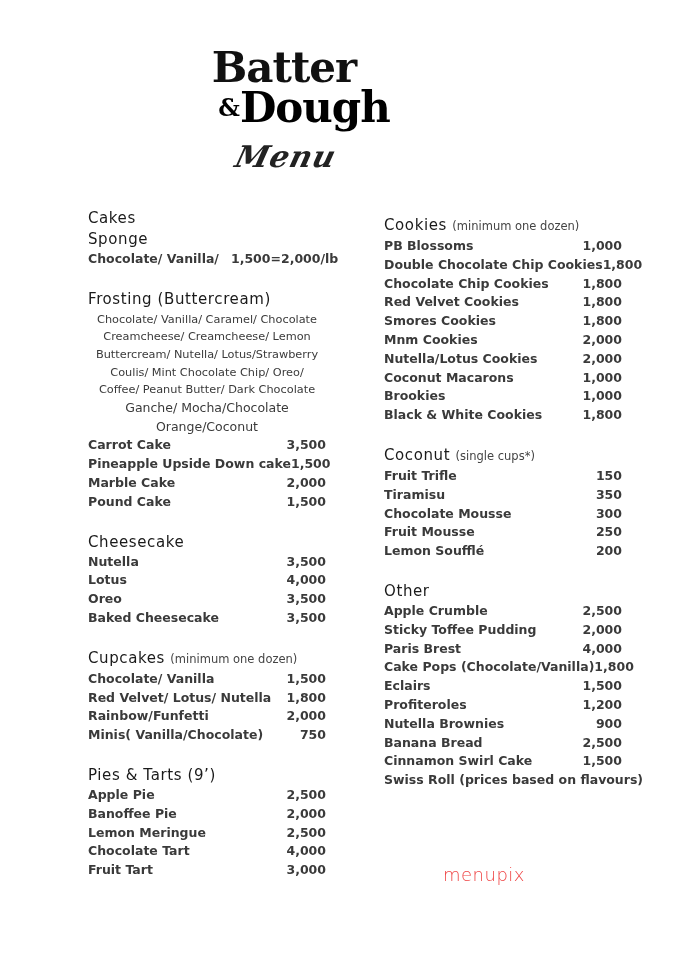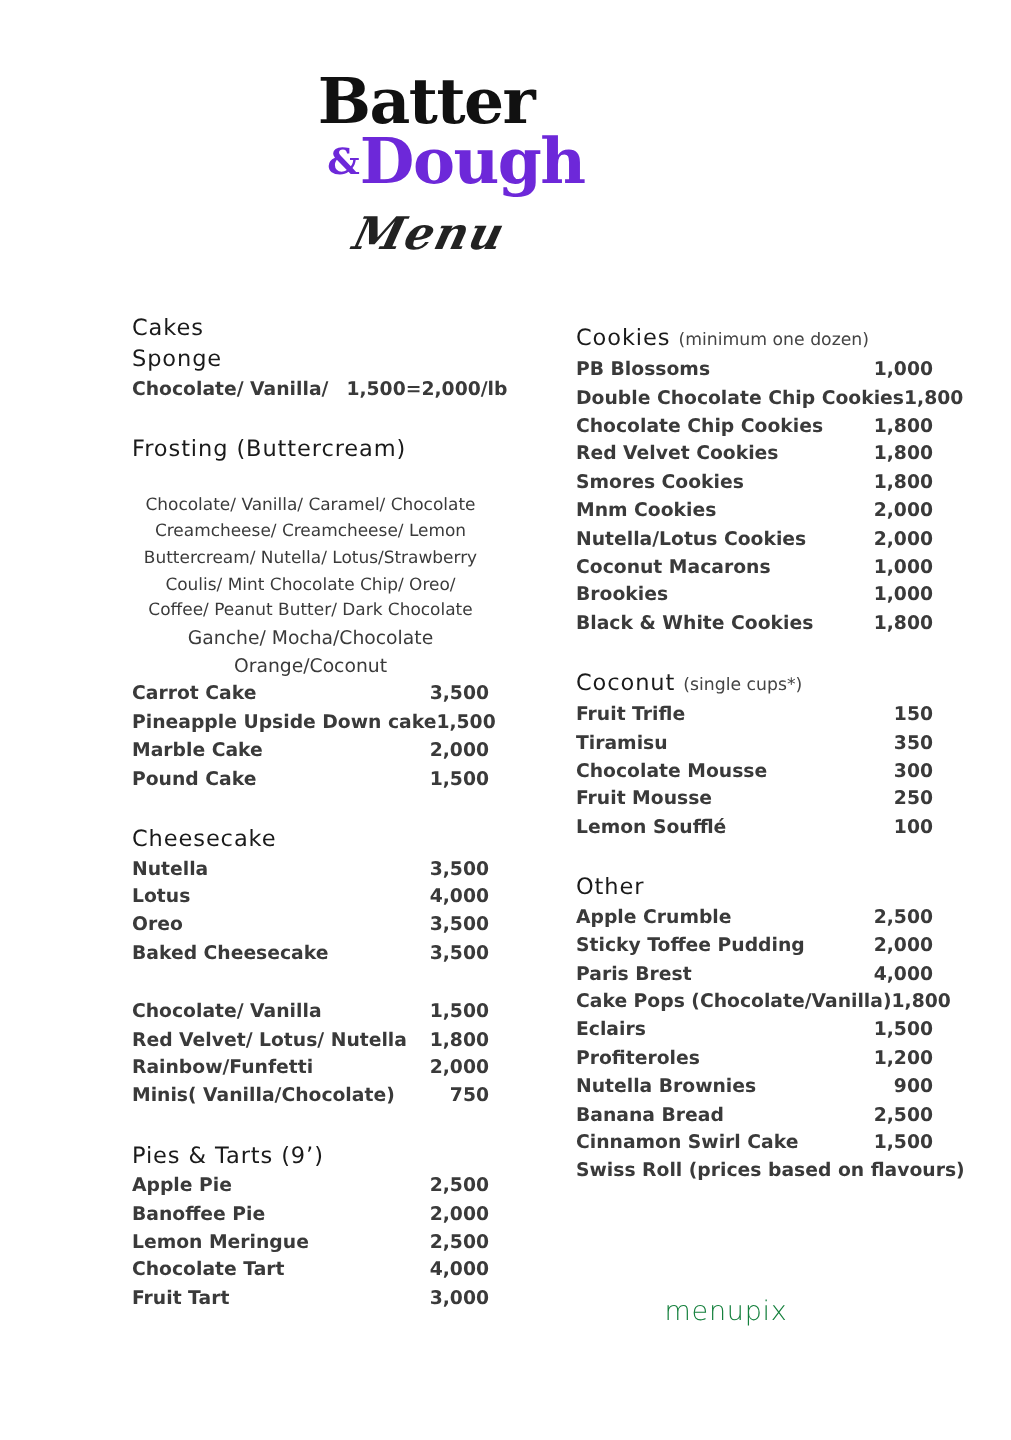--- a/index.html
+++ b/index.html
@@ -1,52 +1,52 @@
 <!DOCTYPE html>
 <html><head>
   <meta charset="utf-8">
   <style>
     html, body { margin:0; padding:0; background:#ffffff; }
     body { width:674px; height:960px; position:relative; overflow:hidden; color:#333; font-family:"DejaVu Sans", sans-serif; }
     .logo { position:absolute; left:0; width:582px; top:48px; text-align:center; }
     .logo .l1 { font-family:"DejaVu Serif", serif; font-weight:bold; font-size:42px; line-height:40px; color:#111; letter-spacing:-1px; margin-left:-14px; }
-    .logo .l2 { font-family:"DejaVu Serif", serif; font-weight:bold; font-size:42px; line-height:40px; color:#6d28d9; letter-spacing:-1px; margin-left:26px; }
+    .logo .l2 { font-family:"DejaVu Serif", serif; font-weight:bold; font-size:42px; line-height:40px; color:#000000; letter-spacing:-1px; margin-left:26px; }
     .logo .l2 .amp { font-size:24px; vertical-align:6px; margin-right:1px; }
     .logo .l3 { font-family:"DejaVu Serif", serif; font-style:italic; font-weight:bold; font-size:30px; line-height:30px; color:#222; margin-top:14px; margin-left:-10px; letter-spacing:1px; transform:skewX(-14deg); display:inline-block; }
     .col { position:absolute; top:208px; }
     .col-left { left:88px; width:238px; }
     .col-right { left:384px; width:238px; }
     .section { margin-bottom:20px; }
     .sec-title { font-family:"DejaVu Sans", sans-serif; font-size:15px; color:#1a1a1a; line-height:21px; letter-spacing:0.6px; }
     .sec-note { font-size:11.5px; color:#444; letter-spacing:0;text-align:center; }
     .row { display:flex; justify-content:space-between; font-size:12.5px; line-height:18.8px; color:#3a3a3a; white-space:nowrap;font-weight:bold; }
     .row .price { text-align:right; }
     .desc { font-size:11.3px; line-height:17.6px; color:#3a3a3a; white-space:nowrap;text-align:center; }
     .desc.big { font-size:12.5px; line-height:18.8px; }
-    .watermark { position:absolute; left:443px; top:864px; font-size:18px; color:#15803d; letter-spacing:0.5px; font-family:"DejaVu Sans", sans-serif; font-weight:200; }
+    .watermark { position:absolute; left:443px; top:864px; font-size:18px; color:#ef4444; letter-spacing:0.5px; font-family:"DejaVu Sans", sans-serif; font-weight:200; }
   </style>
 </head>
 <body>
 
 <div class="logo">
   <div class="l1">Batter</div>
   <div class="l2"><span class="amp">&amp;</span><span>Dough</span></div>
   <div class="l3">Menu</div>
 </div>
 
 <div class="col col-left">
 
   <div class="section">
     <div class="sec-title">Cakes</div>
     <div class="sec-title">Sponge</div>
     <div class="row" style="margin-bottom:20px;gap:12px;">
       <span>Chocolate/ Vanilla/</span>
       <span class="price">1,500=2,000/lb</span>
     </div>
-    <div class="sec-title" style="margin-bottom:18px;">Frosting (Buttercream)</div>
+    <div class="sec-title" style="margin-bottom:1px;">Frosting (Buttercream)</div>
     <div class="desc">Chocolate/ Vanilla/ Caramel/ Chocolate</div>
     <div class="desc">Creamcheese/ Creamcheese/ Lemon</div>
     <div class="desc">Buttercream/ Nutella/ Lotus/Strawberry</div>
     <div class="desc">Coulis/ Mint Chocolate Chip/ Oreo/</div>
     <div class="desc">Coffee/ Peanut Butter/ Dark Chocolate</div>
     <div class="desc big">Ganche/ Mocha/Chocolate</div>
     <div class="desc big">Orange/Coconut</div>
     <div class="row">
         <span>Carrot Cake</span>
         <span class="price">3,500</span>
@@ -79,20 +79,21 @@
         <span>Oreo</span>
         <span class="price">3,500</span>
       </div>
     <div class="row">
         <span>Baked Cheesecake</span>
         <span class="price">3,500</span>
       </div>
   </div>
 
   <div class="section">
+    <div class="sec-title"><span>Cupcakes</span> <span class="sec-note">(minimum one dozen)</span></div>
     <div class="row">
         <span>Chocolate/ Vanilla</span>
         <span class="price">1,500</span>
       </div>
     <div class="row">
         <span>Red Velvet/ Lotus/ Nutella</span>
         <span class="price">1,800</span>
       </div>
     <div class="row">
         <span>Rainbow/Funfetti</span>
@@ -188,21 +189,21 @@
     <div class="row">
         <span>Chocolate Mousse</span>
         <span class="price">300</span>
       </div>
     <div class="row">
         <span>Fruit Mousse</span>
         <span class="price">250</span>
       </div>
     <div class="row">
         <span>Lemon Soufflé</span>
-        <span class="price">100</span>
+        <span class="price">200</span>
       </div>
   </div>
 
   <div class="section">
     <div class="sec-title">Other</div>
     <div class="row">
         <span>Apple Crumble</span>
         <span class="price">2,500</span>
       </div>
     <div class="row">

